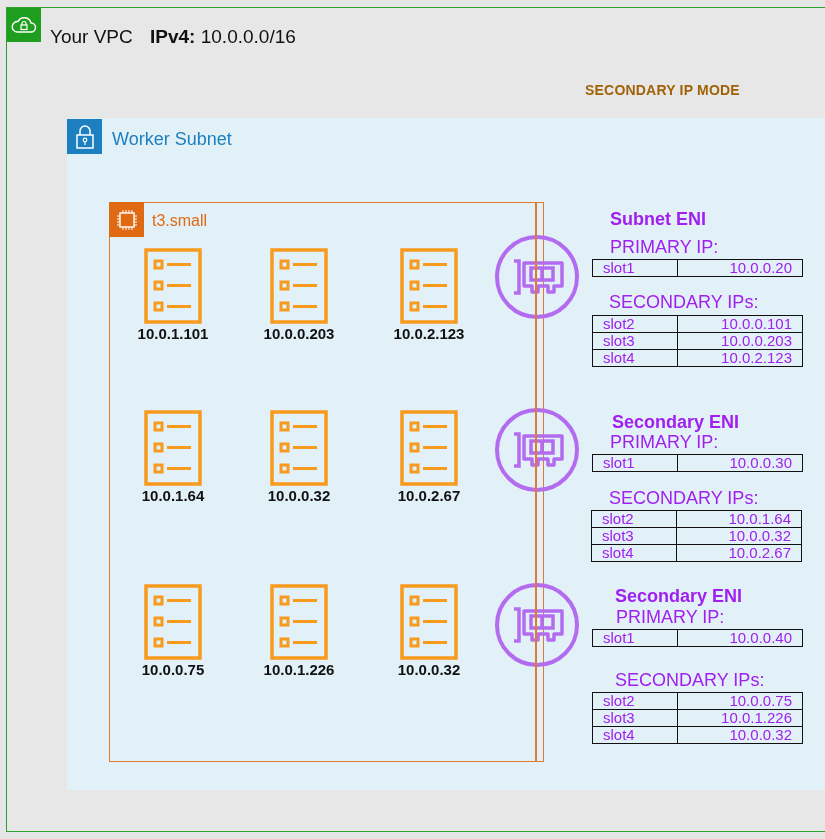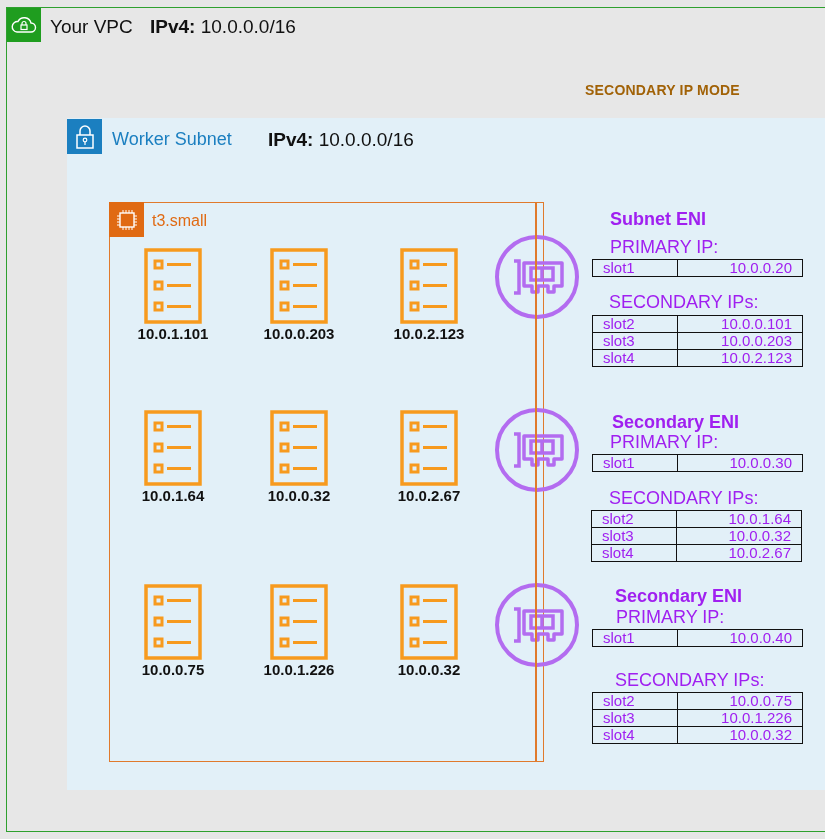--- a/index.html
+++ b/index.html
@@ -10,21 +10,21 @@
     position: relative;
   }
   .vpc {
     position: absolute; left: 6px; top: 7px; width: 830px; height: 825px;
     border: 1.5px solid #2ea02e; box-sizing: border-box; background: #e7e7e7;
   }
   .vpc-badge {
     position: absolute; left: 7px; top: 8px; width: 34px; height: 34px;
     background: #1f9d1f; display: flex; align-items: center; justify-content: center;
   }
-  .vpc-title { position: absolute; left: 50px; top: 16px; font-size: 19px; color: #111; white-space: nowrap; }
+  .vpc-title { position: absolute; left: 50px; top: 26px; font-size: 19px; color: #111; white-space: nowrap; }
   .vpc-title .label { margin-right: 12px; }
   .bold { font-weight: bold; }
   .mode { position: absolute; left: 585px; top: 82px; font-size: 14px; font-weight: bold; color: #a16207; letter-spacing: 0.2px; }
 
   .subnet {
     position: absolute; left: 67px; top: 118px; width: 770px; height: 672px;
     background: #e2f0f8;
   }
   .subnet-badge {
     position: absolute; left: 0; top: 1px; width: 35px; height: 35px;
@@ -80,24 +80,20 @@
 <div class="subnet">
   <div class="subnet-badge">
     <svg width="22" height="26" viewBox="0 0 22 26">
       <rect x="3" y="11" width="16" height="13" fill="none" stroke="#fff" stroke-width="1.5"></rect>
       <path d="M6 11 V7 A5 5 0 0 1 16 7 V11" fill="none" stroke="#fff" stroke-width="1.5"></path>
       <circle cx="11" cy="16" r="1.8" fill="none" stroke="#fff" stroke-width="1.2"></circle>
       <line x1="11" y1="18" x2="11" y2="21" stroke="#fff" stroke-width="1.2"></line>
     </svg>
   </div>
   <div class="subnet-name">Worker Subnet</div>
-  <div class="subnet-ip">
-    <span class="bold">IPv4:</span>
-    <span>10.0.0.0/16</span>
-  </div>
 </div>
 
 <div class="instance">
   <div class="inst-badge">
     <svg width="24" height="24" viewBox="0 0 24 24">
       <rect x="5" y="5" width="14" height="14" fill="none" stroke="#fff" stroke-width="1.4"></rect>
       <g stroke="#fff" stroke-width="1">
         <line x1="8" y1="2" x2="8" y2="5"></line>
           <line x1="11" y1="2" x2="11" y2="5"></line>
           <line x1="14" y1="2" x2="14" y2="5"></line>

